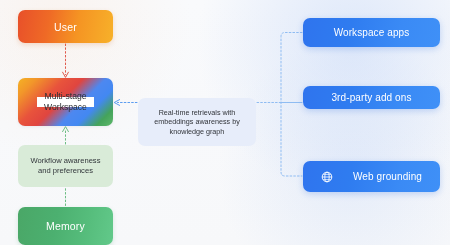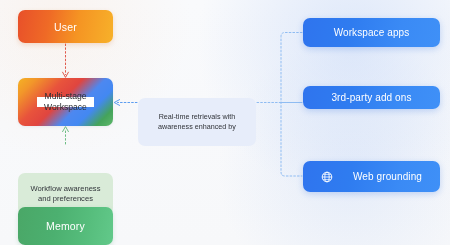--- a/index.html
+++ b/index.html
@@ -93,21 +93,20 @@
   }
 
   
   #node-workflow {
     left: 18px;
     top: 145px;
     width: 95px;
     height: 42px;
     background: #d9ebd8;
     border-radius: 7px;
-    margin-top: 28px;
   }
   #node-workflow .node-label {
     color: #31353a;
     font-size: 7.6px;
     line-height: 10px;
   }
 
   
   #node-memory {
     left: 18px;
@@ -226,21 +225,22 @@
     </span>
   </div>
 
   <div class="node" id="node-memory">
     <span class="node-label">Memory</span>
   </div>
 
   <div class="node" id="node-center">
     <span class="node-label">
       <span>Real-time retrievals with</span><br>
-      <span>awareness enhanced by</span><br>
+      <span>embeddings awareness by</span><br>
+      <span>knowledge graph</span>
     </span>
   </div>
 
   <div class="node node-blue" id="node-workspace">
     <span class="node-label">Workspace apps</span>
   </div>
 
   <div class="node node-blue" id="node-addons">
     <span class="node-label">3rd-party add ons</span>
   </div>

